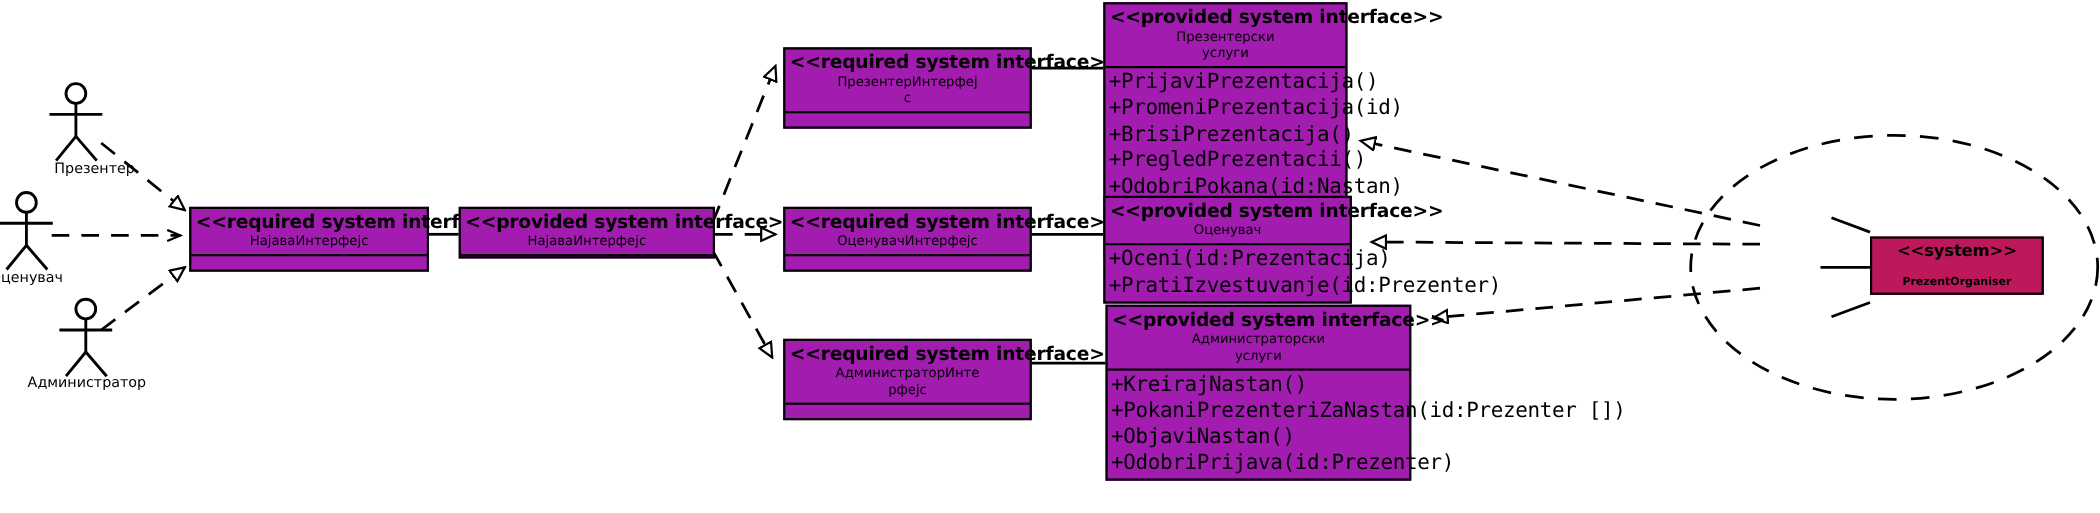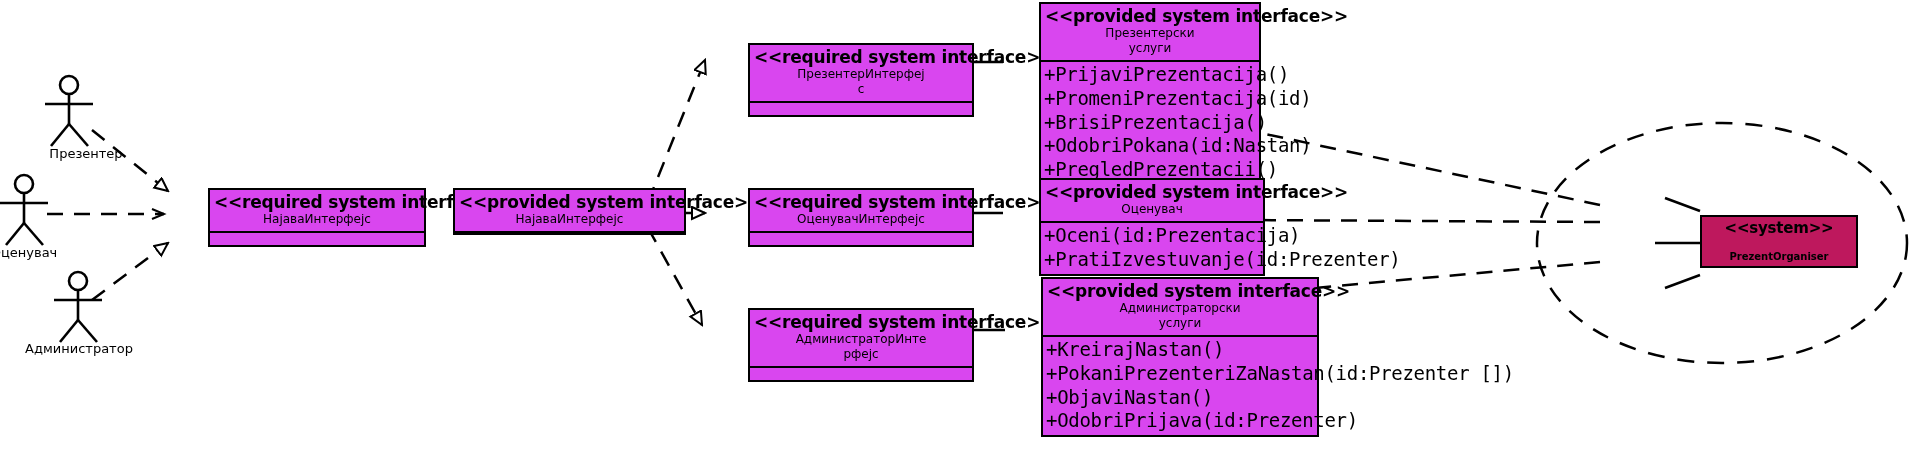--- a/index.html
+++ b/index.html
@@ -9,22 +9,21 @@
     color:#000000;
   }
   #canvas{position:absolute;left:0;top:0;width:1909px;height:466px;}
   .lines{position:absolute;left:0;top:0;width:1909px;height:466px;pointer-events:none;}
 
   
   .ifbox{
     position:absolute;
     box-sizing:border-box;
     border:2px solid #000;
-    background:#d946ef;
-    margin-left:36px;
+    background:#a21caf;
   }
   .ifhead{
     padding:3px 4px 4px 4px;
     text-align:center;
     line-height:1.12;
   }
   .stereo{
     font-weight:bold;
     font-size:17px;
     letter-spacing:-0.2px;
@@ -174,22 +173,22 @@
     <div class="ifhead">
       <div class="stereo">&lt;&lt;provided system interface&gt;&gt;</div>
       <div class="ifname">Презентерски</div>
       <div class="ifname">услуги</div>
     </div>
     <div class="ifsep"></div>
     <div class="ops">
       <div class="op">+PrijaviPrezentacija()</div>
       <div class="op">+PromeniPrezentacija(id)</div>
       <div class="op">+BrisiPrezentacija()</div>
+      <div class="op">+PregledPrezentacii()</div>
       <div class="op">+OdobriPokana(id:Nastan)</div>
-      <div class="op">+PregledPrezentacii()</div>
       <div class="op">+PregledRaspored()</div>
       <div class="op">+OceniPrezentacija()</div>
     </div>
   </div>
 
   <div class="ifbox" style="left:712px;top:188px;width:226px;">
     <div class="ifhead">
       <div class="stereo">&lt;&lt;required system interface&gt;&gt;</div>
       <div class="ifname">ОценувачИнтерфејс</div>
     </div>

